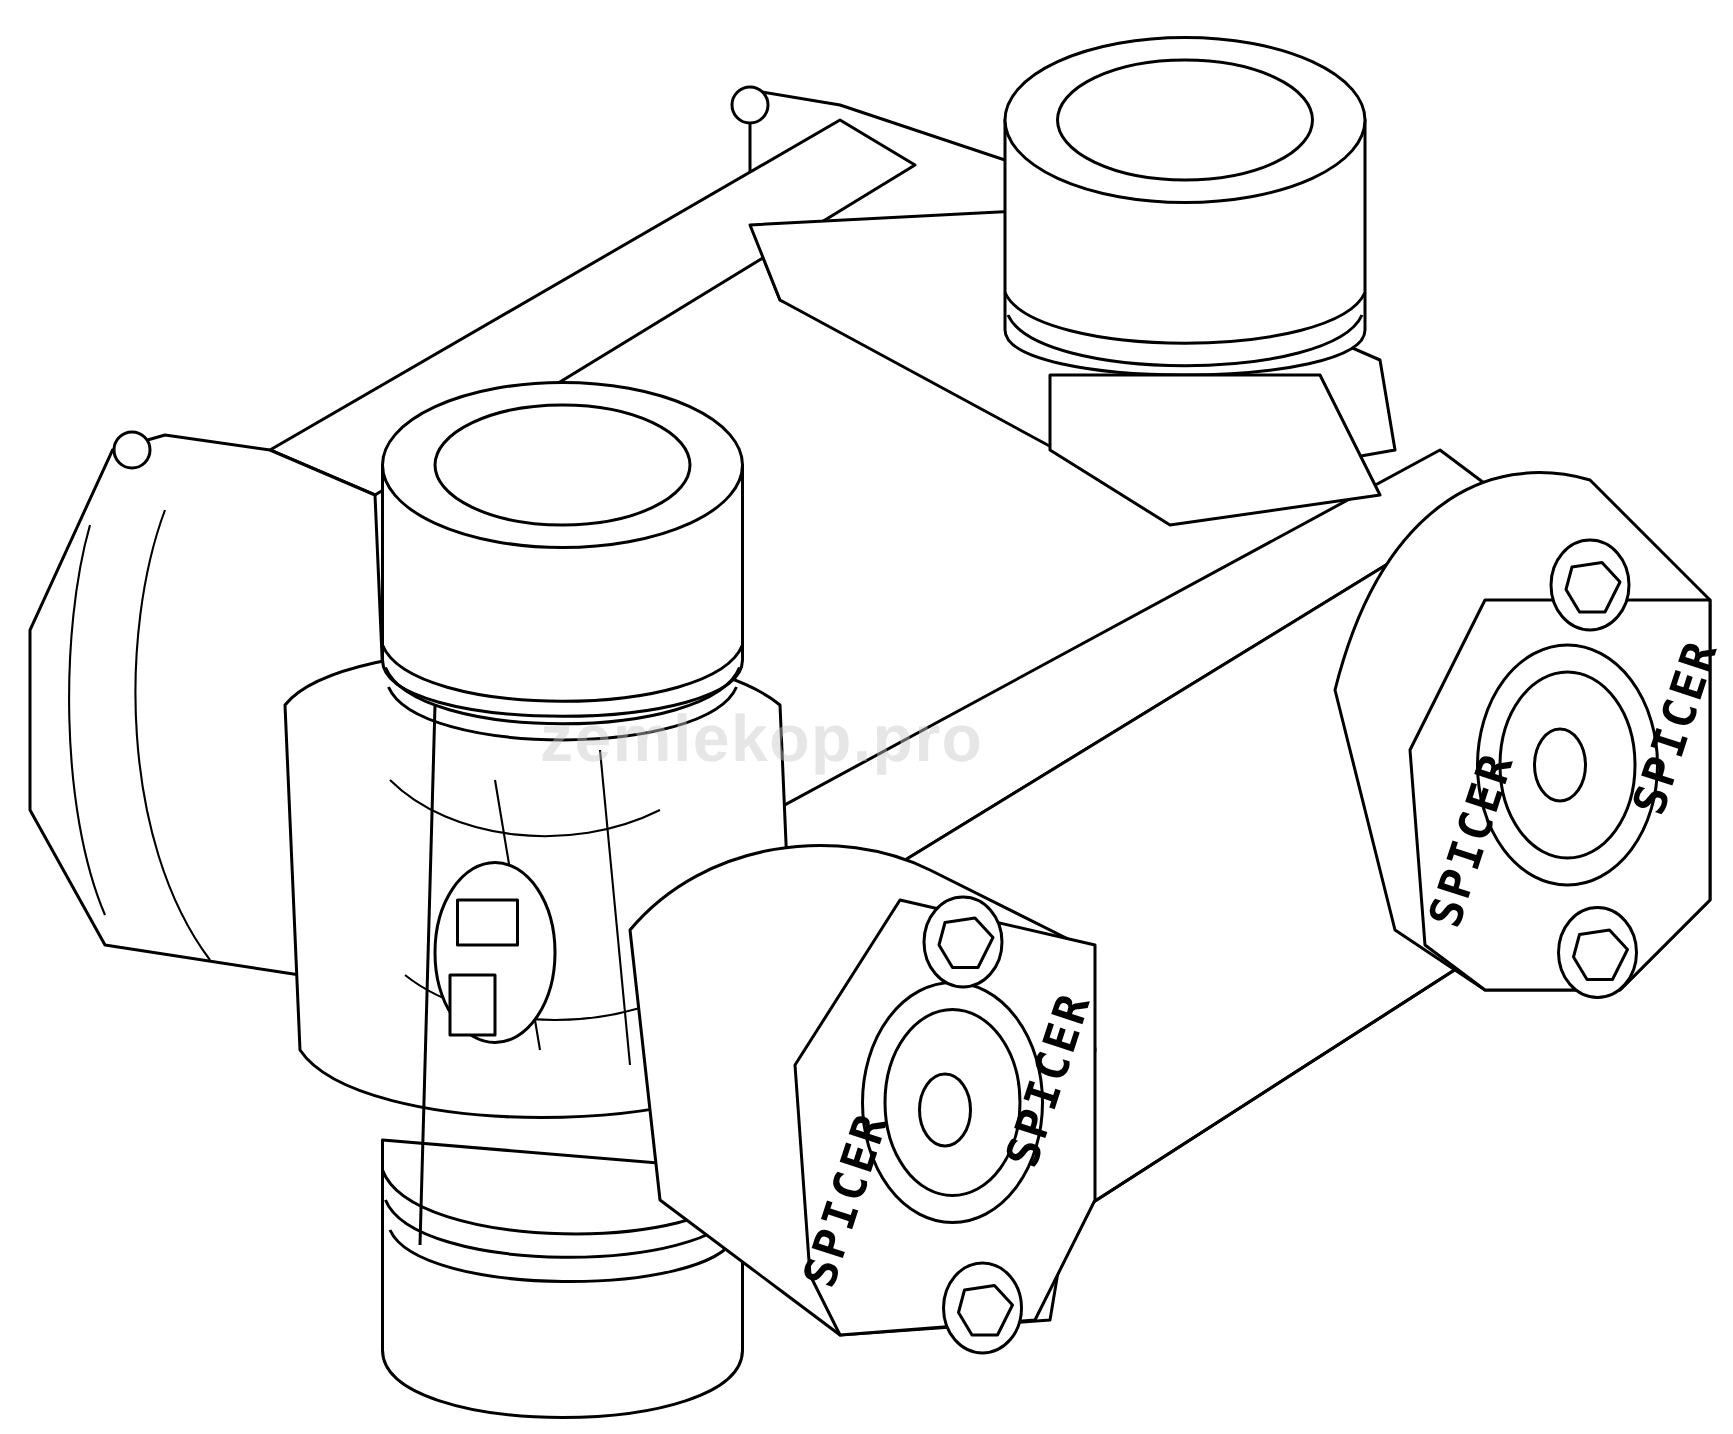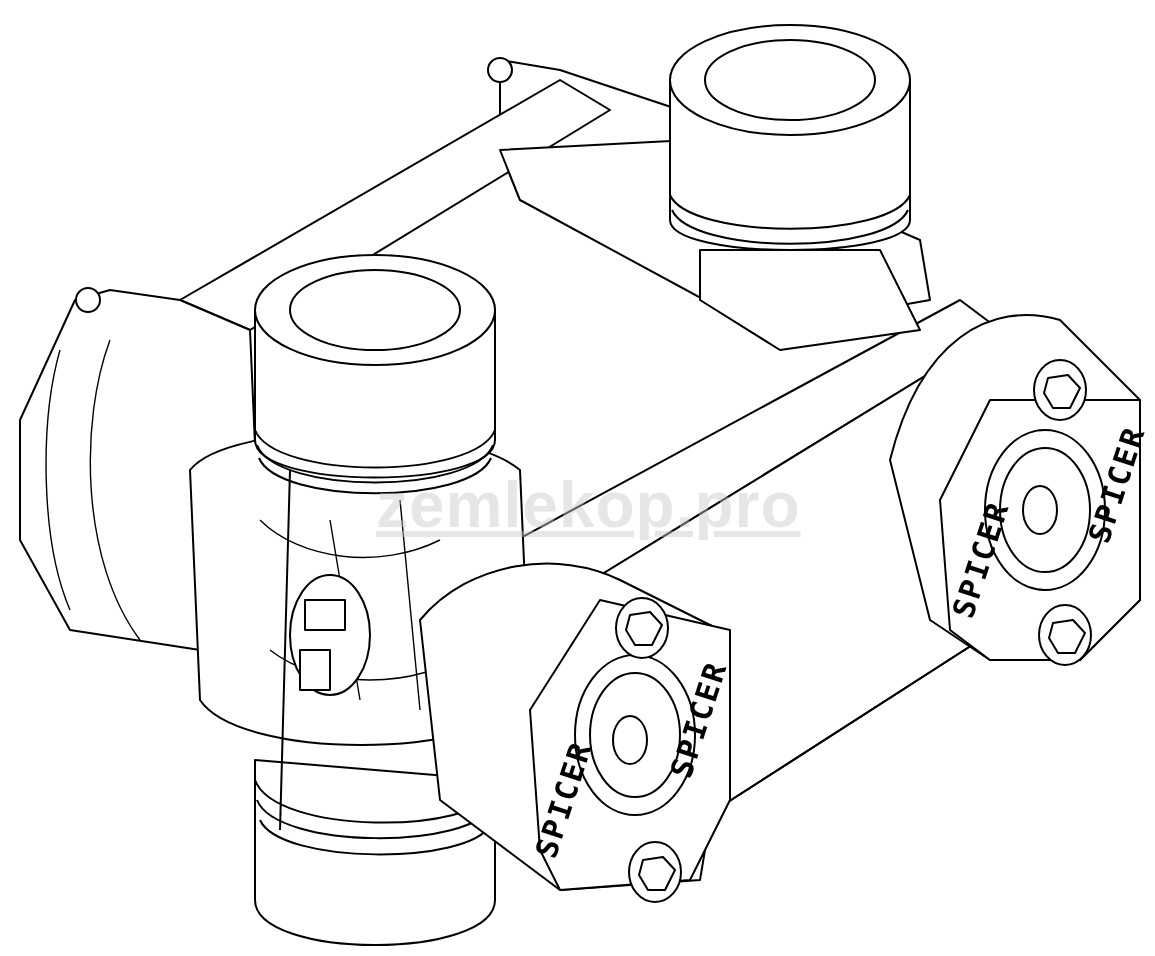--- a/index.html
+++ b/index.html
@@ -1,21 +1,21 @@
 <!DOCTYPE html>
 <html><head>
 <meta charset="utf-8">
 <style>
   html,body{margin:0;padding:0;background:#ffffff;}
   body{width:1155px;height:956px;overflow:hidden;position:relative;font-family:"Liberation Sans",sans-serif;}
   #drawing{position:absolute;left:0;top:0;width:1155px;height:956px;}
   .ln{fill:#ffffff;stroke:#000;stroke-width:2;stroke-linejoin:round;stroke-linecap:round;}
   .ln-thin{fill:none;stroke:#000;stroke-width:1.4;}
   .nofill{fill:none;stroke:#000;stroke-width:2;}
-  .wm{position:absolute;left:376px;top:468px;font-family:"Liberation Sans",sans-serif;font-weight:bold;font-size:64px;color:rgba(200,200,200,0.45);letter-spacing:1px;pointer-events:none;text-decoration:underline;}
+  .wm{position:absolute;left:360px;top:468px;font-family:"Liberation Sans",sans-serif;font-weight:bold;font-size:44px;color:rgba(200,200,200,0.45);letter-spacing:1px;pointer-events:none;}
   .brand{font-family:"DejaVu Sans Mono",monospace;font-weight:bold;font-size:30px;fill:#000;letter-spacing:2px;}
 </style>
 </head>
 <body>
 
 <svg id="drawing" viewBox="0 0 1155 956" xmlns="http://www.w3.org/2000/svg">
 
   <g>
     <path class="ln" d="M500,60 L560,70 L680,110 L670,200 L600,230 L520,200 L500,150 Z"></path>
     <path class="ln" d="M180,300 L560,80 L610,110 L250,330 Z"></path>

